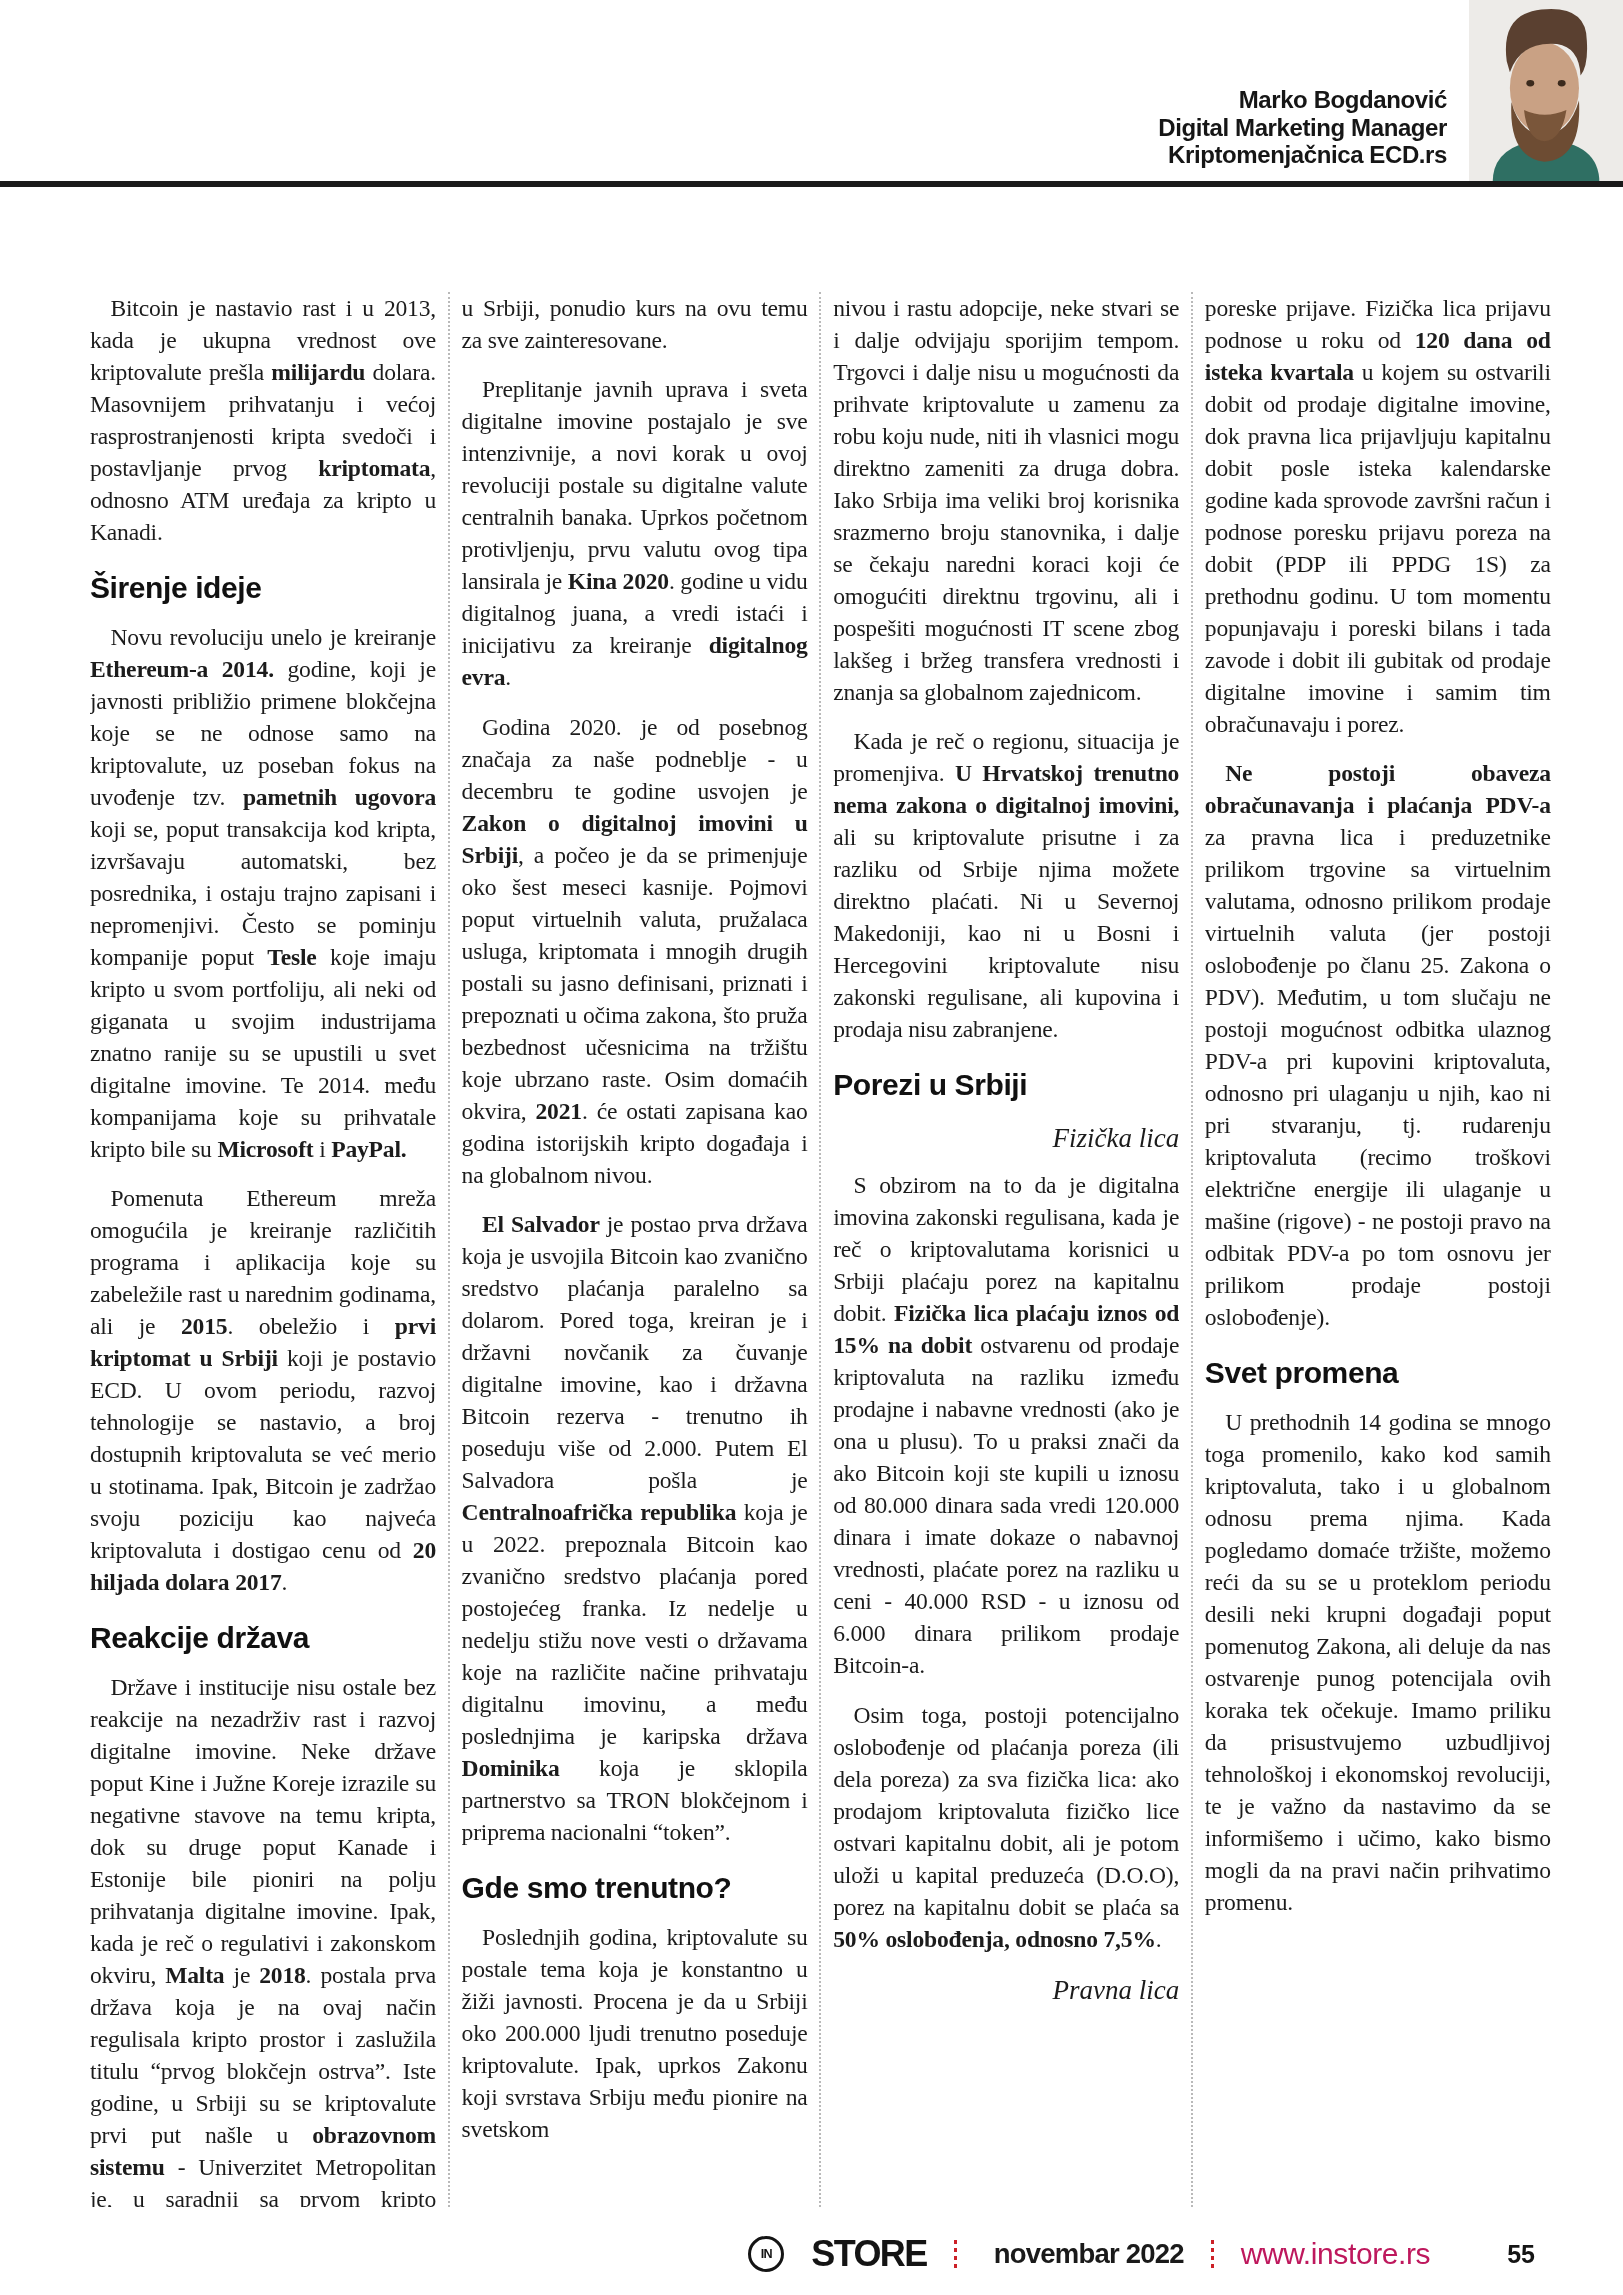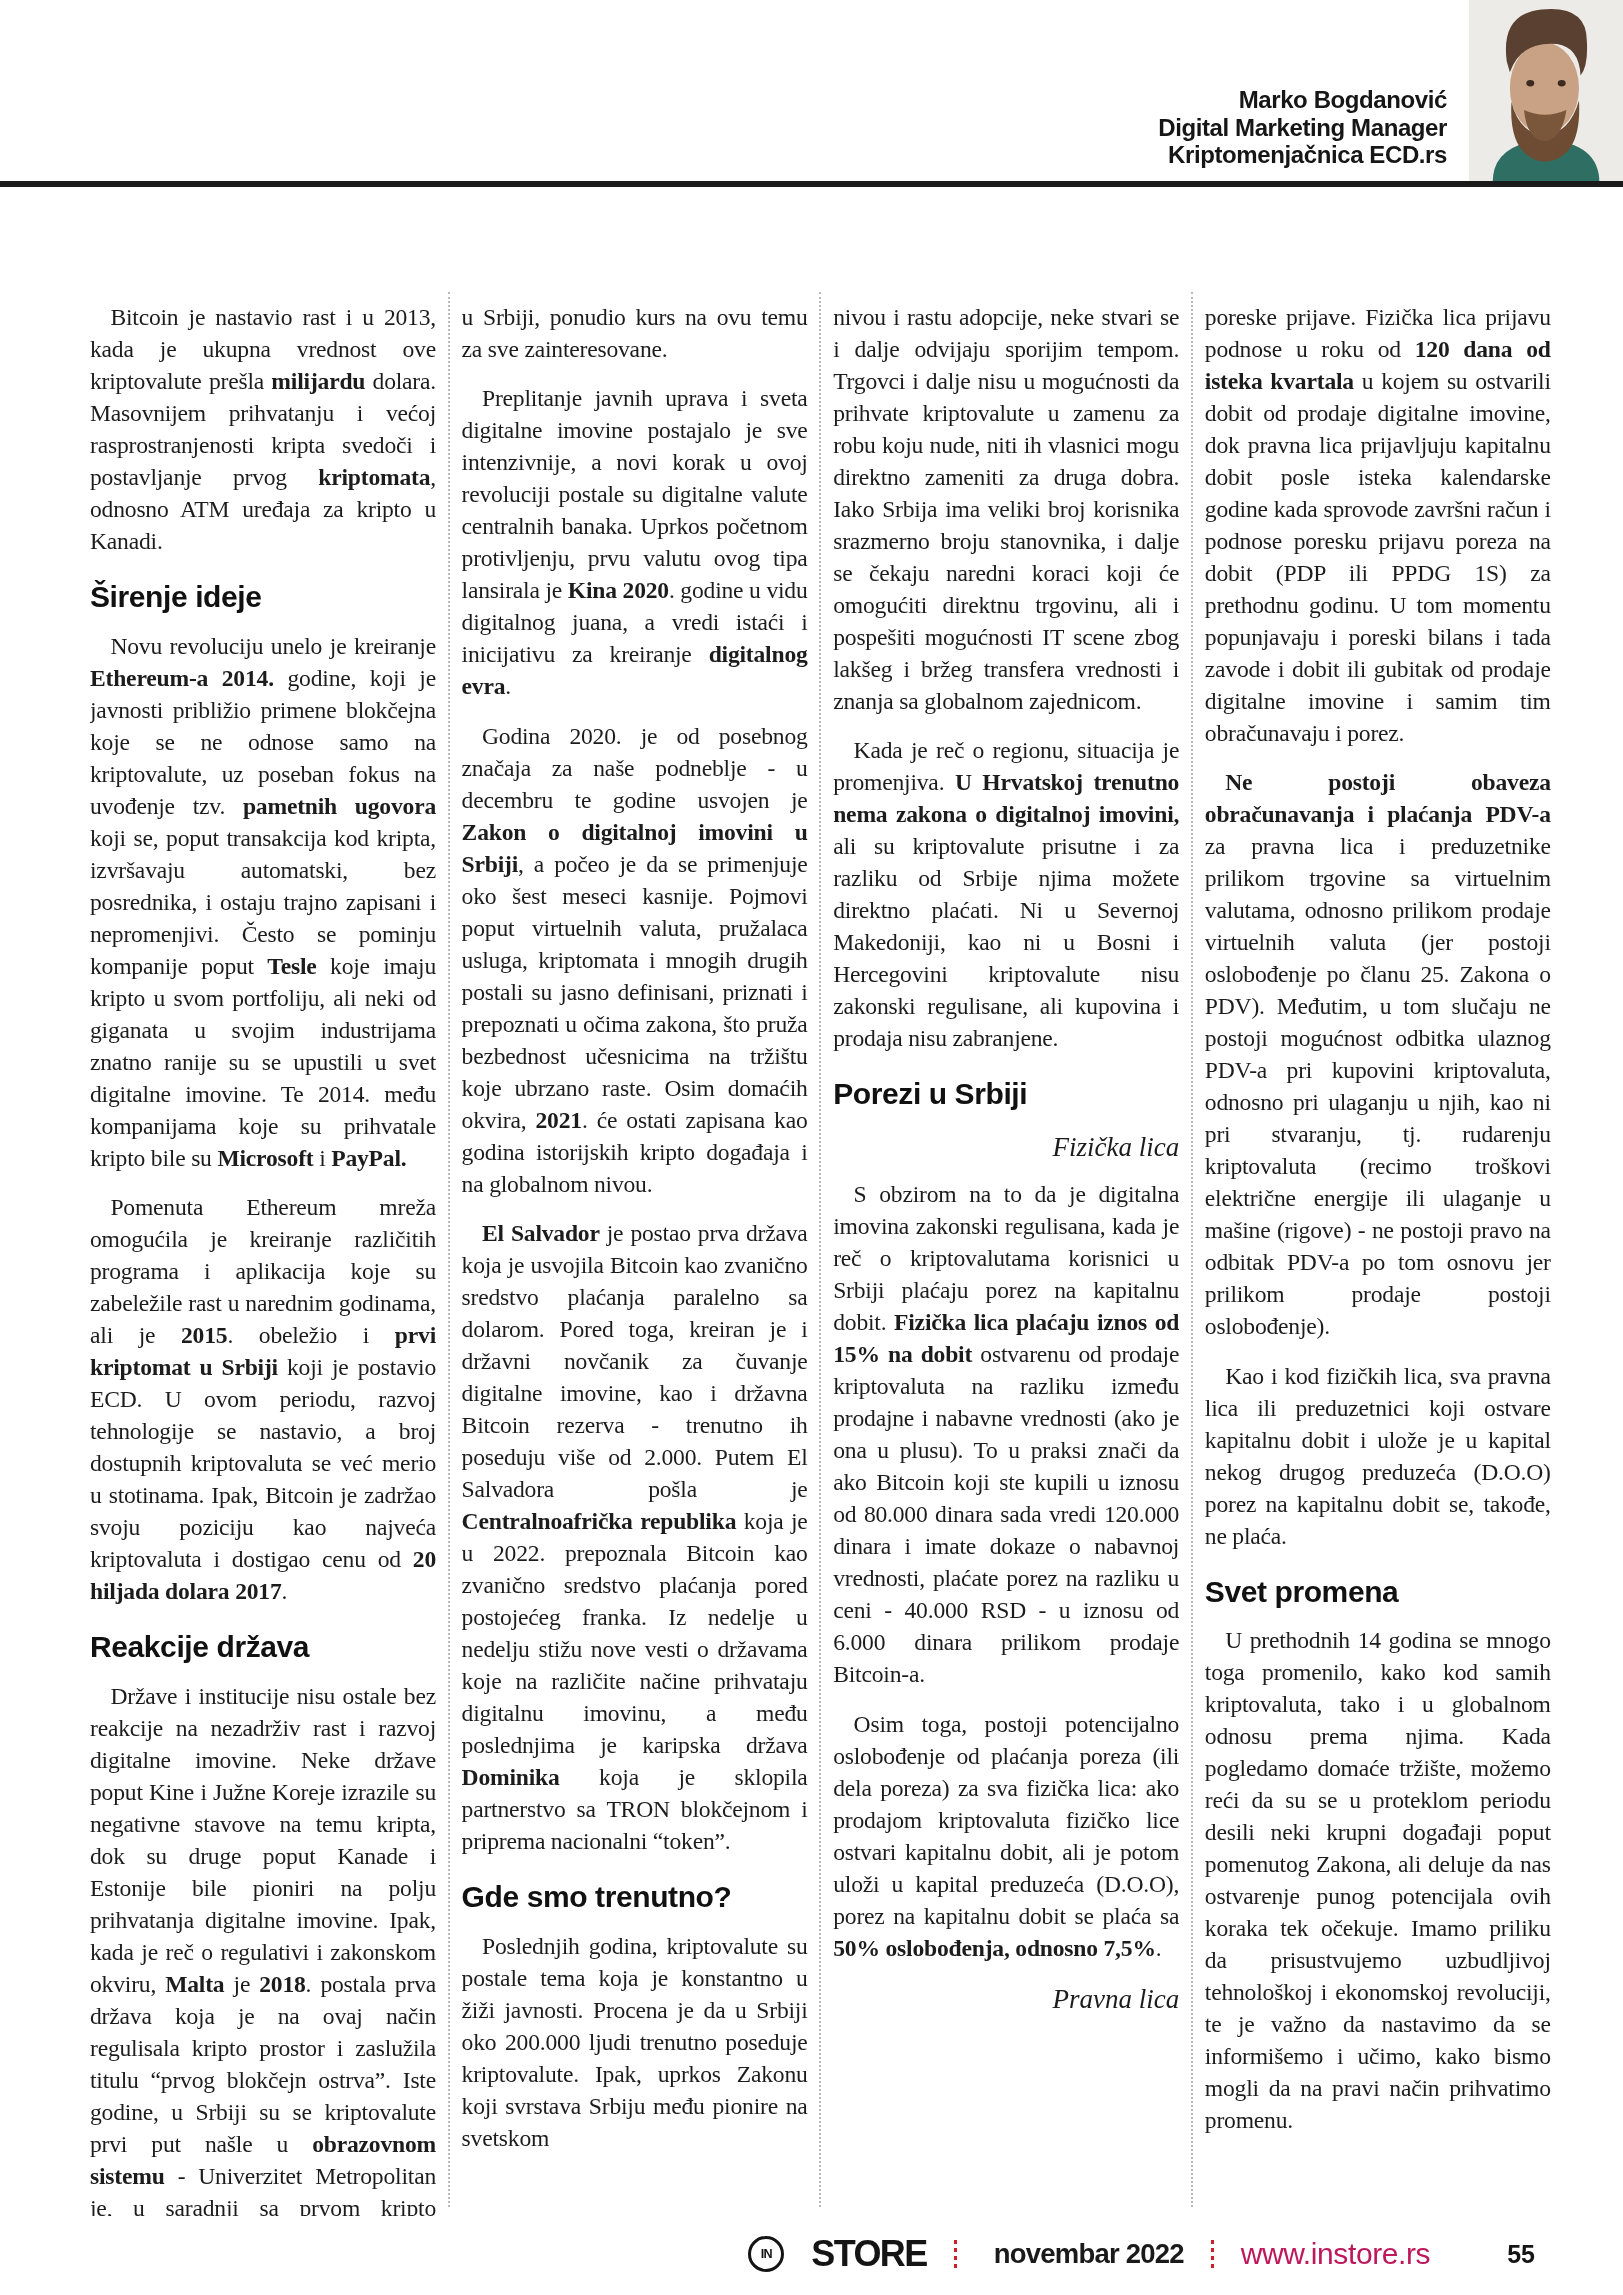--- a/index.html
+++ b/index.html
@@ -3,21 +3,21 @@
 <meta charset="utf-8">
 <style>
   html,body{margin:0;padding:0;background:#ffffff;}
   body{width:1623px;height:2295px;position:relative;font-family:"Liberation Serif",serif;color:#1c1c1c;overflow:hidden;}
   .author{position:absolute;top:86px;right:176px;text-align:right;
           font-family:"Liberation Sans",sans-serif;font-weight:700;
           font-size:24px;line-height:27.5px;color:#161616;letter-spacing:-0.4px;}
   .photo{position:absolute;top:0;right:0;width:154px;height:183px;overflow:hidden;}
   .rule{position:absolute;top:181px;left:0;width:1623px;height:5.5px;background:#1a1a1a;}
   .columns{position:absolute;top:292px;left:90px;width:1461px;height:1915px;display:flex;}
-  .col{width:346px;height:100%;overflow:hidden;text-align:justify;margin-top:9px;}
+  .col{width:346px;height:100%;overflow:hidden;text-align:justify;}
   .colrule{width:0;border-left:2.4px dotted #b9b9b9;margin:0 11.8px;align-self:stretch;}
   .para{margin:0 0 17.3px 0;text-indent:20.4px;font-size:23.6px;line-height:32px;
         letter-spacing:-0.2px;overflow-wrap:break-word;}
   .para.noindent{text-indent:0;}
   .para .b{font-weight:700;}
   .heading{font-family:"Liberation Sans",sans-serif;font-weight:800;color:#111;
            font-size:30px;line-height:35px;margin:22px 0 15.7px 0;text-align:left;letter-spacing:-0.4px;}
   .subheading{font-style:italic;font-weight:400;font-size:27px;line-height:31px;
               margin:20.4px 0 15.7px 0;text-align:right;}
   footer{position:absolute;top:2233px;right:88px;display:flex;align-items:center;gap:27px;
@@ -82,21 +82,20 @@
       <h2 class="heading">Porezi u Srbiji</h2>
       <h3 class="subheading">Fizička lica</h3>
       <p class="para"><span>S obzirom na to da je digitalna imovina zakonski regulisana, kada je reč o kriptovalutama korisnici u Srbiji plaćaju porez na kapitalnu dobit. </span><span class="b">Fizička lica plaćaju iznos od 15% na dobit</span><span> ostvarenu od prodaje kriptovaluta na razliku između prodajne i nabavne vrednosti (ako je ona u plusu). To u praksi znači da ako Bitcoin koji ste kupili u iznosu od 80.000 dinara sada vredi 120.000 dinara i imate dokaze o nabavnoj vrednosti, plaćate porez na razliku u ceni - 40.000 RSD - u iznosu od 6.000 dinara prilikom prodaje Bitcoin-a.</span></p>
       <p class="para"><span>Osim toga, postoji potencijalno oslobođenje od plaćanja poreza (ili dela poreza) za sva fizička lica: ako prodajom kriptovaluta fizičko lice ostvari kapitalnu dobit, ali je potom uloži u kapital preduzeća (D.O.O), porez na kapitalnu dobit se plaća sa </span><span class="b">50% oslobođenja, odnosno 7,5%</span><span>.</span></p>
       <h3 class="subheading">Pravna lica</h3>
     </section>
   <div class="colrule"></div>
   <section class="col">
       <p class="para noindent"><span>poreske prijave. Fizička lica prijavu podnose u roku od </span><span class="b">120 dana od isteka kvartala</span><span> u kojem su ostvarili dobit od prodaje digitalne imovine, dok pravna lica prijavljuju kapitalnu dobit posle isteka kalendarske godine kada sprovode završni račun i podnose poresku prijavu poreza na dobit (PDP ili PPDG 1S) za prethodnu godinu. U tom momentu popunjavaju i poreski bilans i tada zavode i dobit ili gubitak od prodaje digitalne imovine i samim tim obračunavaju i porez.</span></p>
       <p class="para"><span class="b">Ne postoji obaveza obračunavanja i plaćanja PDV-a</span><span> za pravna lica i preduzetnike prilikom trgovine sa virtuelnim valutama, odnosno prilikom prodaje virtuelnih valuta (jer postoji oslobođenje po članu 25. Zakona o PDV). Međutim, u tom slučaju ne postoji mogućnost odbitka ulaznog PDV-a pri kupovini kriptovaluta, odnosno pri ulaganju u njih, kao ni pri stvaranju, tj. rudarenju kriptovaluta (recimo troškovi električne energije ili ulaganje u mašine (rigove) - ne postoji pravo na odbitak PDV-a po tom osnovu jer prilikom prodaje postoji oslobođenje).</span></p>
-      <p class="para"><span>Kao i kod fizičkih lica, sva pravna lica ili preduzetnici koji ostvare kapitalnu dobit i ulože je u kapital nekog drugog preduzeća (D.O.O) porez na kapitalnu dobit se, takođe, ne plaća.</span></p>
       <h2 class="heading">Svet promena</h2>
       <p class="para"><span>U prethodnih 14 godina se mnogo toga promenilo, kako kod samih kriptovaluta, tako i u globalnom odnosu prema njima. Kada pogledamo domaće tržište, možemo reći da su se u proteklom periodu desili neki krupni događaji poput pomenutog Zakona, ali deluje da nas ostvarenje punog potencijala ovih koraka tek očekuje. Imamo priliku da prisustvujemo uzbudljivoj tehnološkoj i ekonomskoj revoluciji, te je važno da nastavimo da se informišemo i učimo, kako bismo mogli da na pravi način prihvatimo promenu.</span></p>
     </section>
 </main>
 
 <footer>
   <span class="logo-circle">
     <span>IN</span>
   </span>
   <span class="logo-text">STORE</span>

